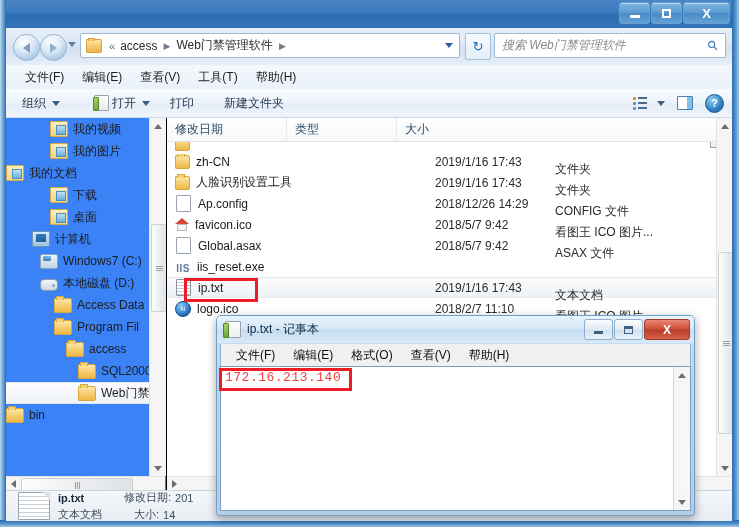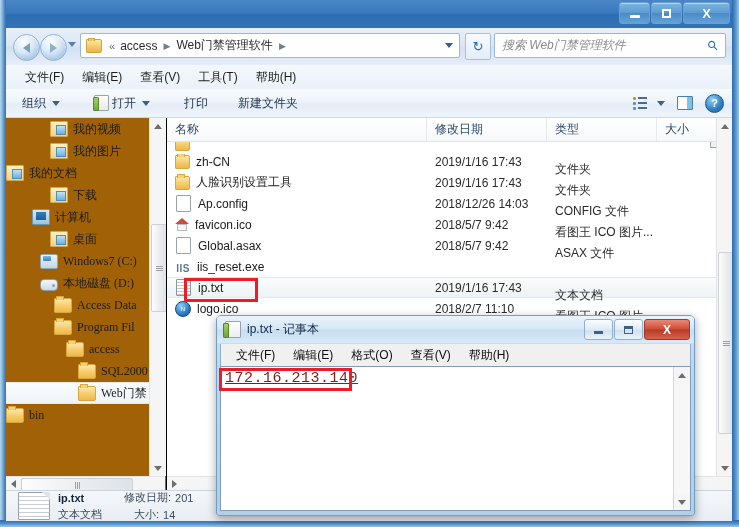--- a/index.html
+++ b/index.html
@@ -139,21 +139,21 @@
     background:radial-gradient(circle at 35% 28%,#8fd0f5,#2f7fc4 60%,#1d5f9e);
     color:#ffffff;font-size:11px;font-weight:bold;
     display:flex;align-items:center;justify-content:center;
     border:1px solid #1a5690;
   }
 
   
   #panes{position:absolute;left:0;top:90px;width:726px;height:403px;background:#ffffff;}
   #nav-pane{
     position:absolute;left:0;top:0;width:160px;height:372px;
-    background:#a16207;border-right:1px solid #000000;overflow:hidden;font-family:Liberation Serif, serif;
+    background:#3b82f6;border-right:1px solid #000000;overflow:hidden;
   }
   .tree-row{
     height:22px;display:flex;align-items:center;white-space:nowrap;font-size:12px;color:#1c1c1c;
     padding-right:4px;box-sizing:border-box;
   }
   .tree-row.selected{
     background:linear-gradient(to bottom,#fbfcfe,#eef3f8);
     border-top:1px solid #dfe7ef;border-bottom:1px solid #dfe7ef;
   }
   .tr-icon{width:16px;height:15px;margin-right:5px;flex:none;position:relative;}
@@ -307,21 +307,21 @@
     border-left:1px solid #8fb0cd;border-right:1px solid #8fb0cd;
   }
   .np-menu{padding:2px 9px;font-size:12px;color:#0d0d0d;white-space:nowrap;}
   #np-textarea{
     position:absolute;left:3px;top:50px;width:471px;height:145px;
     background:#ffffff;border:1px solid #7f9db9;box-sizing:border-box;overflow:hidden;
   }
   #np-text{
     position:absolute;left:4px;top:3px;
     font-family:"Liberation Mono","DejaVu Sans Mono",monospace;
-    font-size:15px;color:#7f1d1d;white-space:pre;letter-spacing:.5px;text-decoration:underline;
+    font-size:13px;color:#ef4444;white-space:pre;letter-spacing:.5px;
   }
   #np-vscroll{position:absolute;right:0;top:0;width:16px;height:143px;background:#f7f7f7;border-left:1px solid #d6d6d6;}
 
   
   .annot{position:absolute;border:3px solid #ee1c24;box-sizing:border-box;pointer-events:none;}
   #annot-iptxt-row{left:184px;top:278px;width:74px;height:24px;}
   #annot-ip-text{left:219px;top:368px;width:133px;height:23px;}
 </style>
 </head>
 <body>
@@ -387,21 +387,21 @@
     <div id="toolbar">
       <div class="tb-btn" style="margin-left:8px;">
         <span>组织</span>
         <span class="tb-caret"></span>
       </div>
       <div class="tb-btn" style="margin-left:18px;">
         <span class="notepad-mini"></span>
         <span>打开</span>
         <span class="tb-caret"></span>
       </div>
-      <div class="tb-btn" style="margin-left:18px;">
+      <div class="tb-btn" style="margin-left:4px;">
         <span>打印</span>
       </div>
       <div class="tb-btn" style="margin-left:14px;">
         <span>新建文件夹</span>
       </div>
 
       <div id="tb-right">
         <div id="view-icon">
           <b style="top:0;background:#d98b2a;"></b>
             <i style="top:0;"></i>
@@ -428,28 +428,28 @@
           <span class="tr-label">我的图片</span>
         </div>
         <div class="tree-row" style="">
           <span class="tr-icon ic-lib"></span>
           <span class="tr-label">我的文档</span>
         </div>
         <div class="tree-row" style="padding-left:44px;">
           <span class="tr-icon ic-lib"></span>
           <span class="tr-label">下载</span>
         </div>
+        <div class="tree-row" style="padding-left:44px;">
+          <span class="tr-icon ic-lib"></span>
+          <span class="tr-label">桌面</span>
+        </div>
         <div class="tree-row" style="padding-left:26px;">
           <span class="tr-icon ic-computer"></span>
           <span class="tr-label">计算机</span>
         </div>
-        <div class="tree-row" style="padding-left:44px;">
-          <span class="tr-icon ic-lib"></span>
-          <span class="tr-label">桌面</span>
-        </div>
         <div class="tree-row" style="padding-left:34px;">
           <span class="tr-icon ic-drivec"></span>
           <span class="tr-label">Windows7 (C:)</span>
         </div>
         <div class="tree-row" style="padding-left:34px;">
           <span class="tr-icon ic-drive"></span>
           <span class="tr-label">本地磁盘 (D:)</span>
         </div>
         <div class="tree-row" style="padding-left:48px;">
           <span class="tr-icon ic-folder"></span>
@@ -492,21 +492,20 @@
               <span class="tri-lt"></span>
             </div>
           <div class="sb-thumb" style="left:15px;top:1px;width:110px;height:12px;">
               <span class="grip h"></span>
             </div>
         </div>
       </div>
 
       <div id="list-pane">
         <div id="col-header">
-          <div class="col" id="col-name">名称</div>
           <div class="col" id="col-date">修改日期</div>
           <div class="col" id="col-type">类型</div>
           <div class="col" id="col-size">大小</div>
         </div>
 
         <div id="rows">
           <div class="frow clipped-top">
             <div class="fcell fc-name">
               <span class="ficon ic-folder" style="width:13px;height:12px;"></span>
             </div>
@@ -533,21 +532,21 @@
             <div class="fcell fc-date">2019/1/16 17:43</div>
             <div class="fcell fc-type">文件夹</div>
             <div class="fcell fc-size"></div>
           </div>
 
           <div class="frow">
             <div class="fcell fc-name">
               <span class="ic-doc"></span>
               <span>Ap.config</span>
             </div>
-            <div class="fcell fc-date">2018/12/26 14:03</div>
+            <div class="fcell fc-date">2018/12/26 14:29</div>
             <div class="fcell fc-type">CONFIG 文件</div>
             <div class="fcell fc-size"></div>
           </div>
 
           <div class="frow">
             <div class="fcell fc-name">
               <span class="ficon ic-house"></span>
               <span>favicon.ico</span>
             </div>
             <div class="fcell fc-date">2018/5/7 9:42</div>

